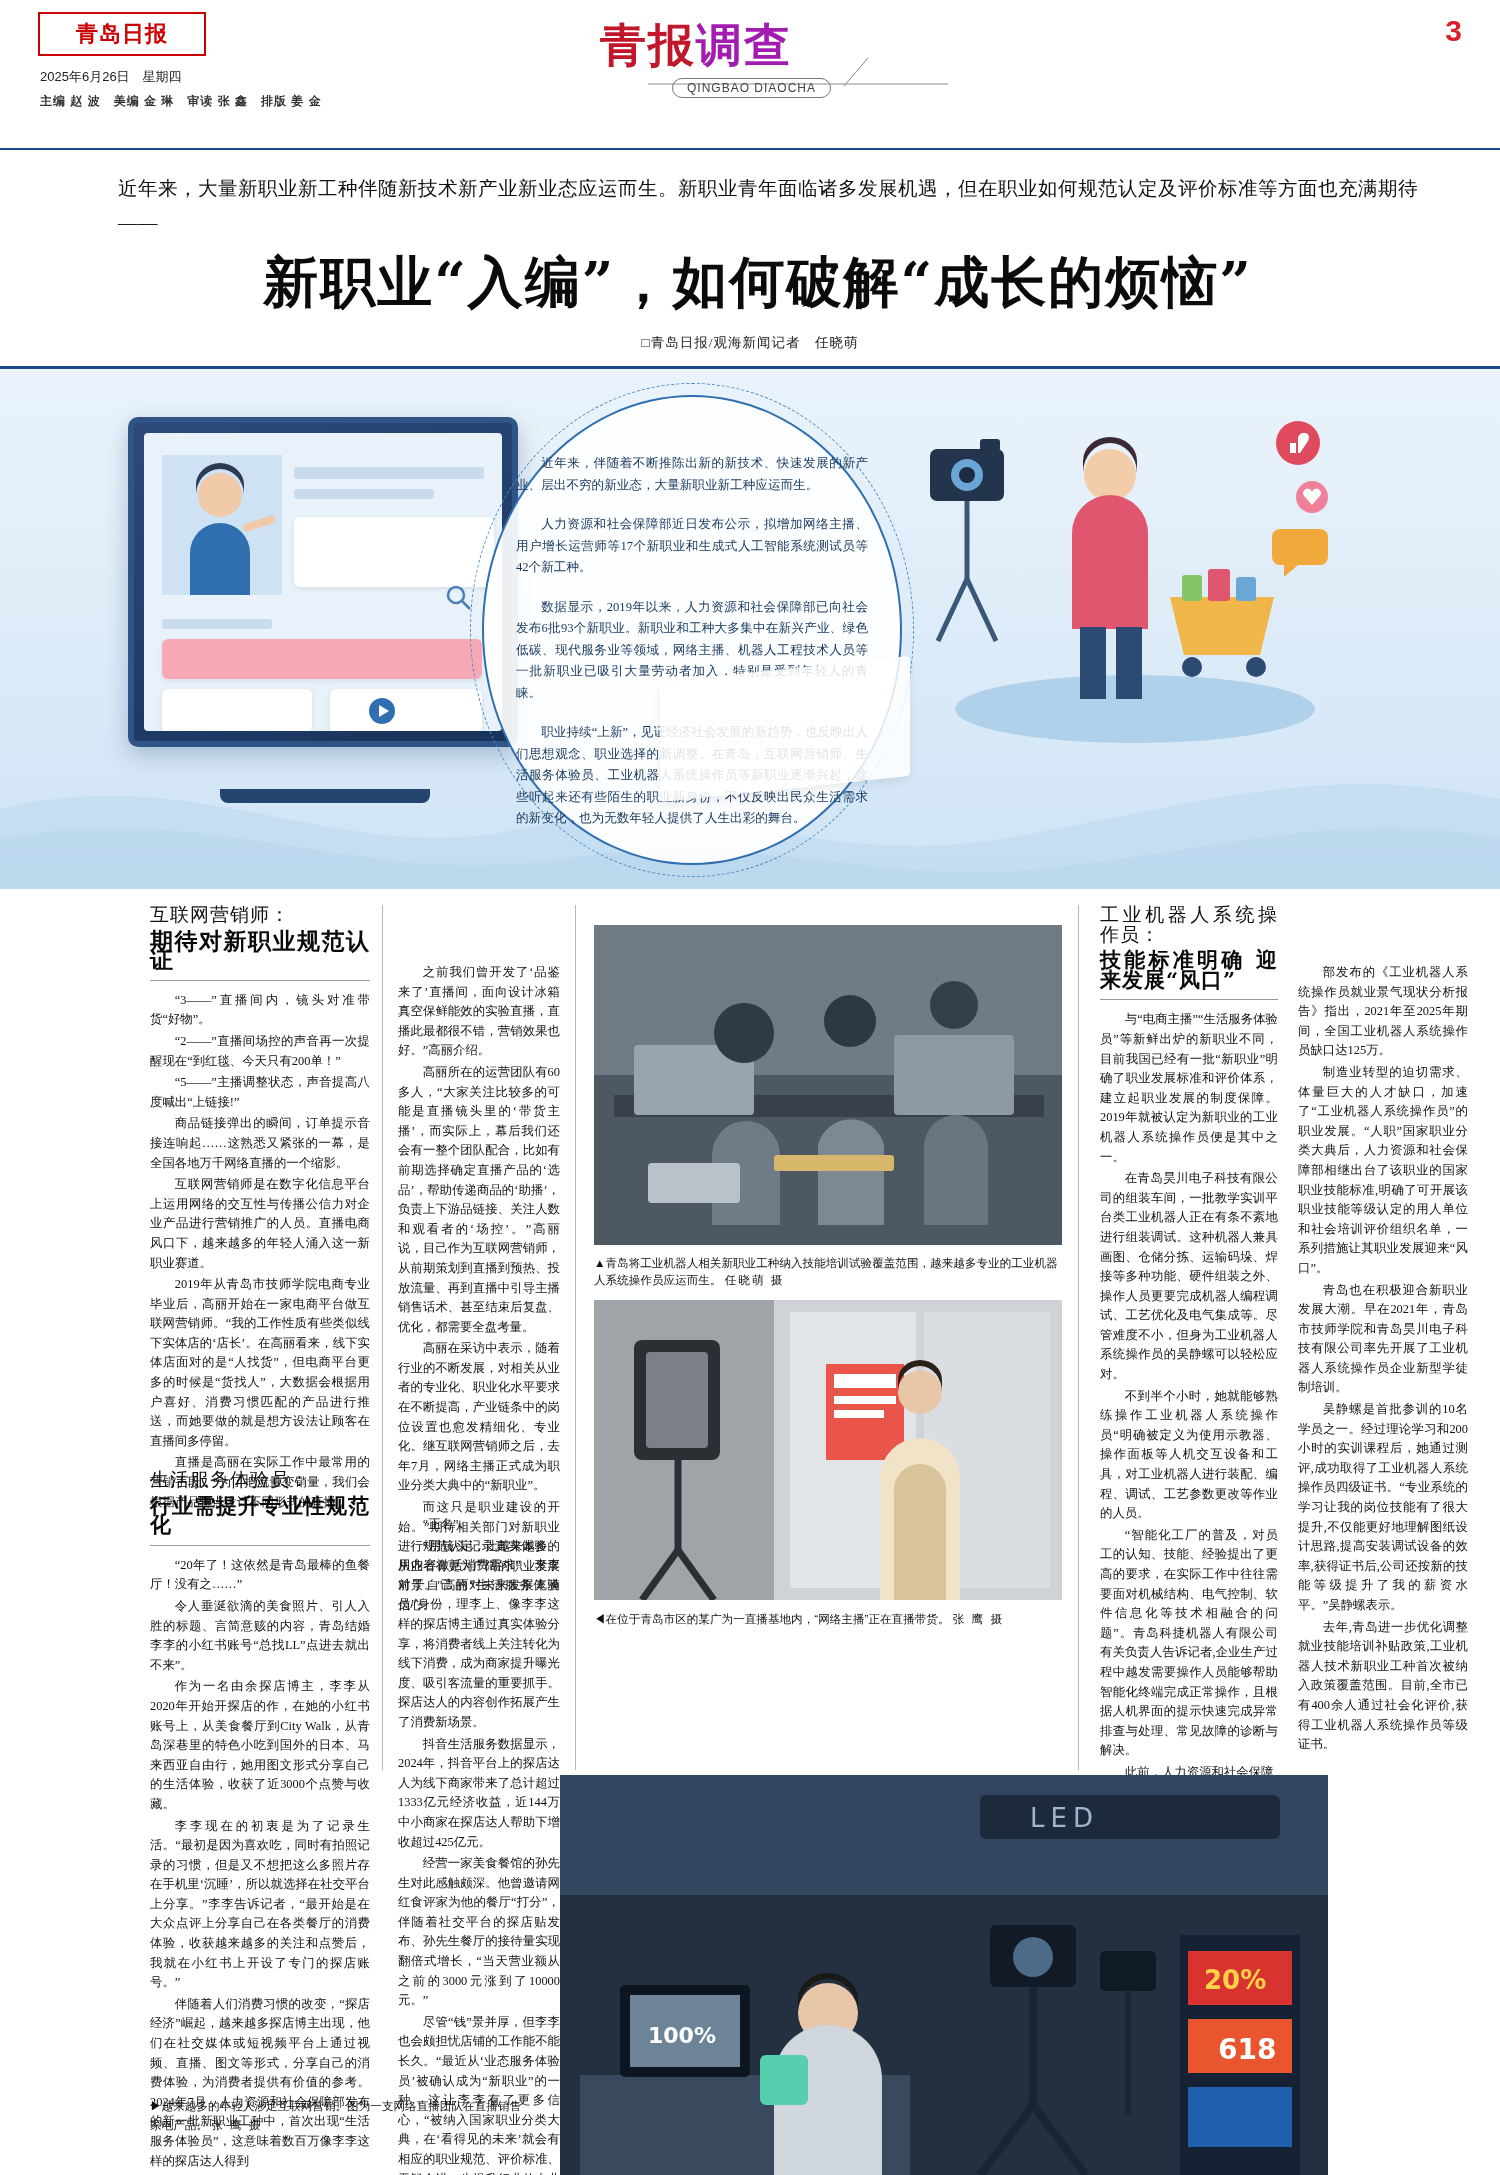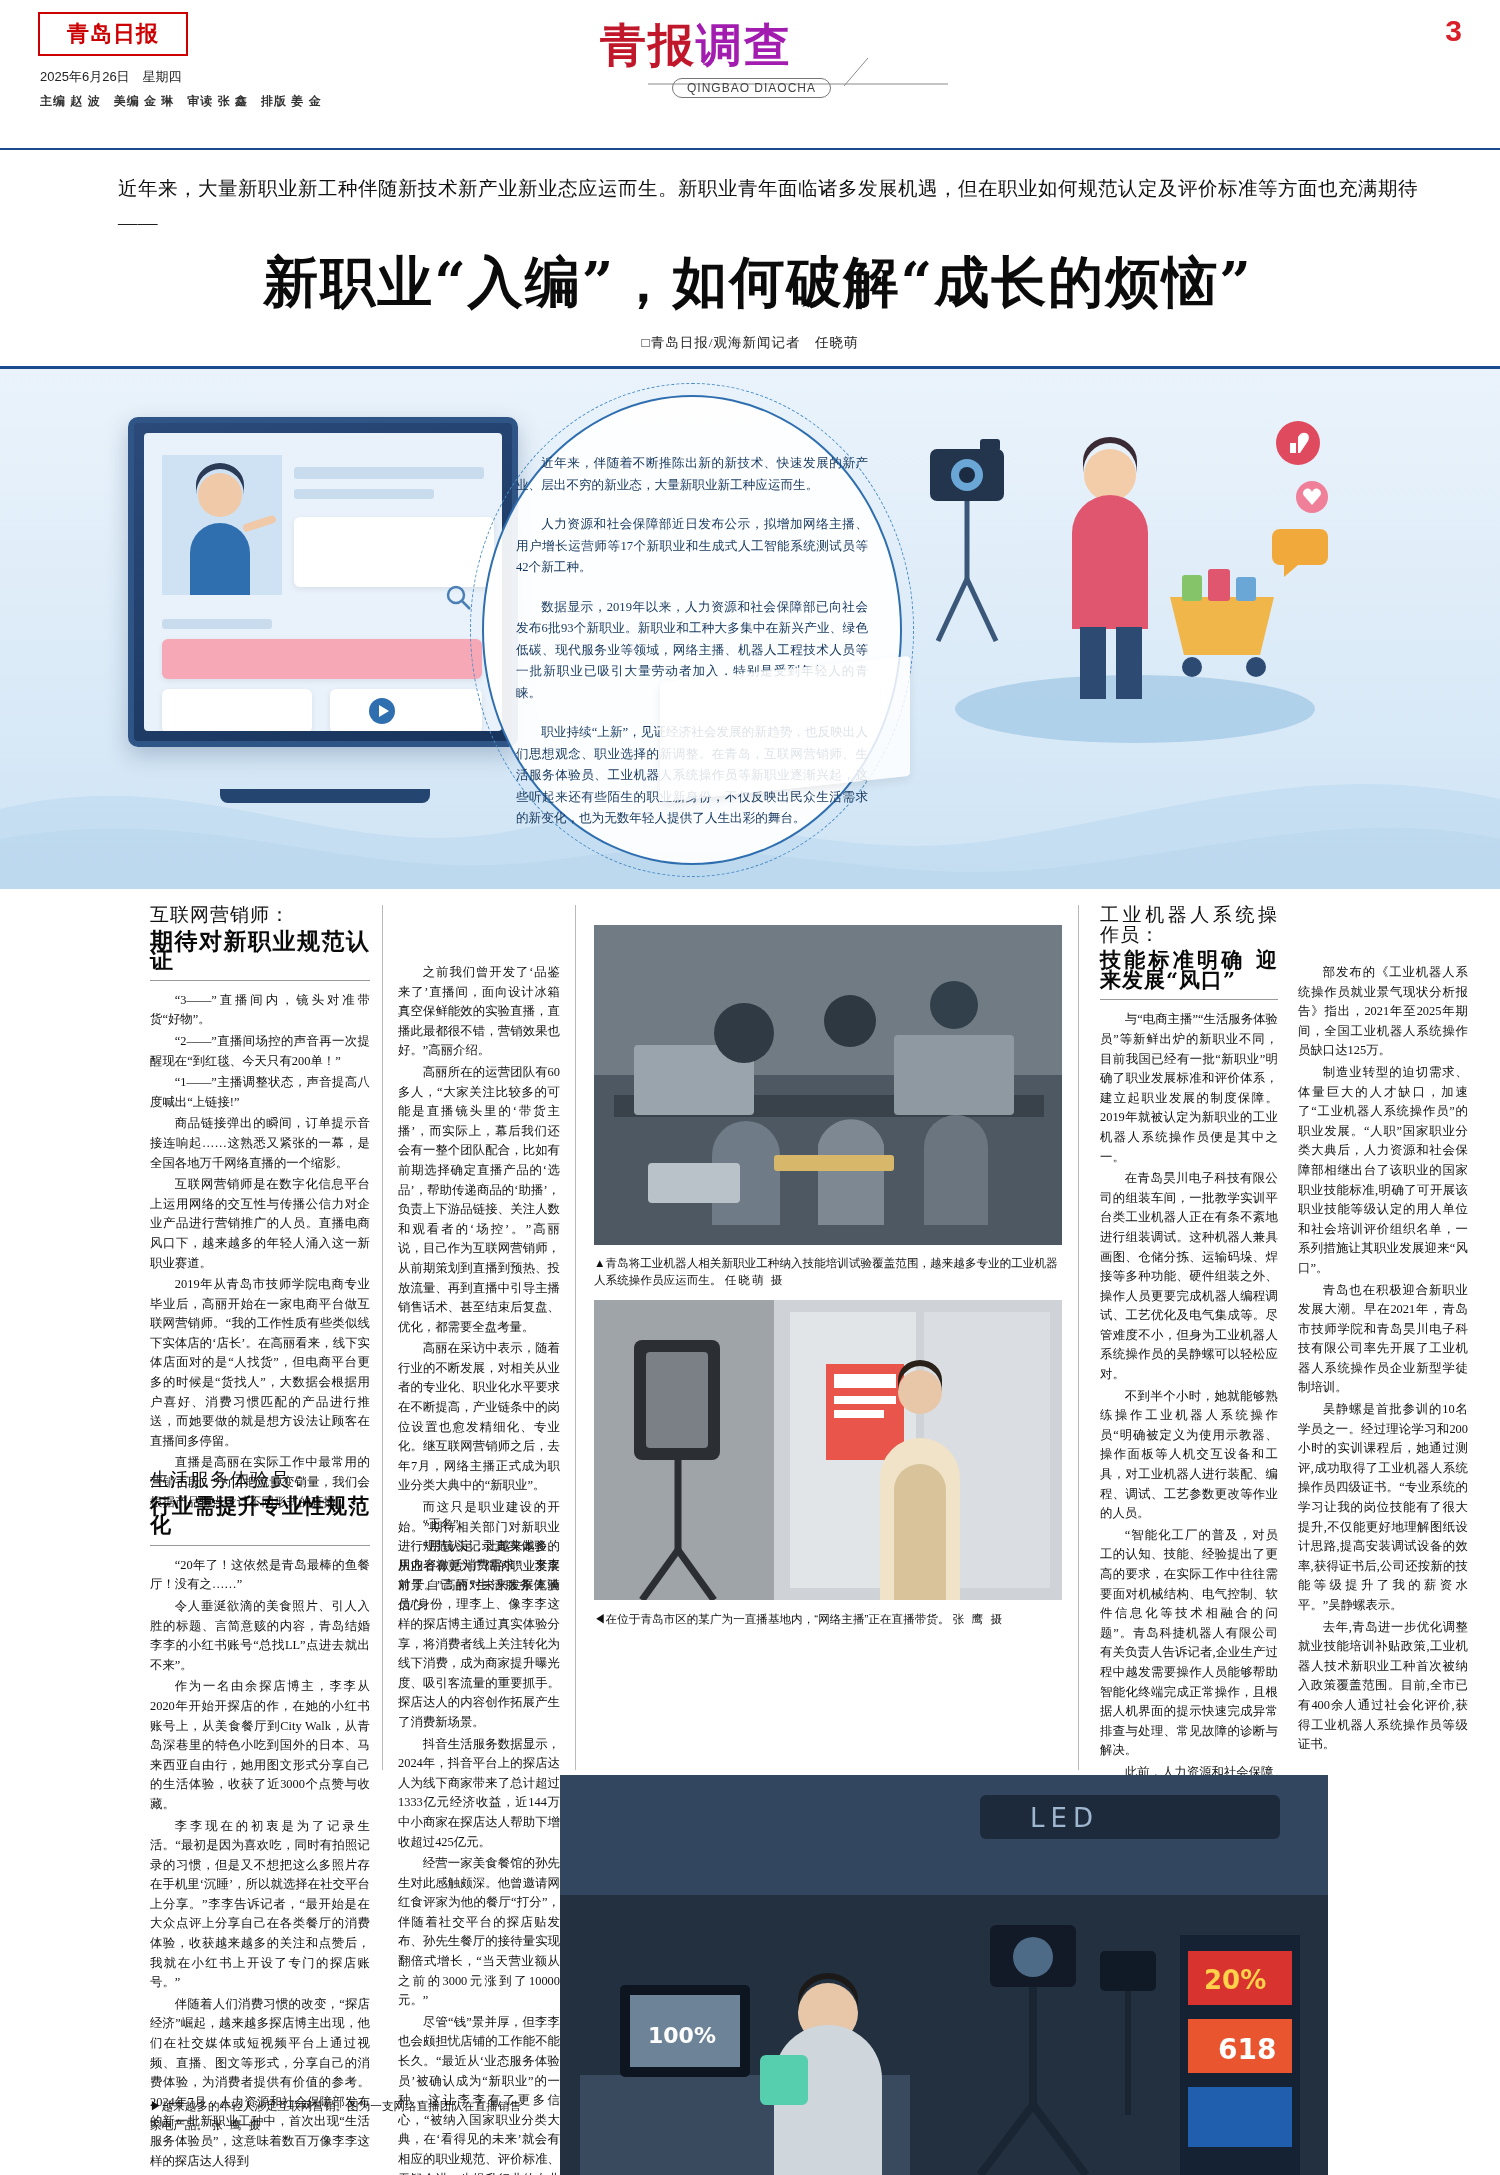--- a/index.html
+++ b/index.html
@@ -10,21 +10,21 @@
     font-family:"Liberation Serif", serif;
     color:#111;
     position:relative;
     overflow:hidden;
   }
   .page { position:relative; width:1500px; height:2175px; }
 
   
   .masthead { position:absolute; left:0; top:0; width:1500px; height:148px; }
   .logo-box {
-    position:absolute; left:38px; top:12px; width:150px; height:44px;
+    position:absolute; left:38px; top:12px; width:168px; height:44px;
     border:2px solid #c00; background:#fff;
     display:flex; align-items:center; justify-content:center;
   }
   .logo-box span {
     font-family:"DejaVu Serif", serif;
     font-weight:bold; font-size:22px; color:#c00; letter-spacing:1px;
   }
   .mast-date {
     position:absolute; left:40px; top:68px;
     font-size:13px; color:#222; font-family:"Liberation Sans", sans-serif;
@@ -262,21 +262,21 @@
   <div class="vline" style="left:382px; top:905px; height:865px;"></div>
   <div class="vline" style="left:575px; top:905px; height:865px;"></div>
   <div class="vline" style="left:1078px; top:905px; height:865px;"></div>
 
   <div class="col" style="left:150px; top:905px; width:220px;">
     <div class="sec-label">互联网营销师：</div>
     <div class="sec-title">期待对新职业规范认证</div>
     <div class="thin-rule"></div>
     <p>“3——”直播间内，镜头对准带货“好物”。</p>
     <p>“2——”直播间场控的声音再一次提醒现在“到红毯、今天只有200单！”</p>
-    <p>“1——”主播调整状态，声音提高八度喊出“上链接!”</p>
+    <p>“5——”主播调整状态，声音提高八度喊出“上链接!”</p>
     <p>商品链接弹出的瞬间，订单提示音接连响起……这熟悉又紧张的一幕，是全国各地万千网络直播的一个缩影。</p>
     <p>互联网营销师是在数字化信息平台上运用网络的交互性与传播公信力对企业产品进行营销推广的人员。直播电商风口下，越来越多的年轻人涌入这一新职业赛道。</p>
     <p>2019年从青岛市技师学院电商专业毕业后，高丽开始在一家电商平台做互联网营销师。“我的工作性质有些类似线下实体店的‘店长’。在高丽看来，线下实体店面对的是“人找货”，但电商平台更多的时候是“货找人”，大数据会根据用户喜好、消费习惯匹配的产品进行推送，而她要做的就是想方设法让顾客在直播间多停留。</p>
     <p>直播是高丽在实际工作中最常用的营销手段，“为了把流量变销量，我们会根据产品特点设计不同形式的直播，</p>
   </div>
 
   <div class="col" style="left:398px; top:963px; width:162px;">
     <p>之前我们曾开发了‘品鉴来了’直播间，面向设计冰箱真空保鲜能效的实验直播，直播此最都很不错，营销效果也好。”高丽介绍。</p>
     <p>高丽所在的运营团队有60多人，“大家关注比较多的可能是直播镜头里的‘带货主播’，而实际上，幕后我们还会有一整个团队配合，比如有前期选择确定直播产品的‘选品’，帮助传递商品的‘助播’，负责上下游品链接、关注人数和观看者的‘场控’。”高丽说，目己作为互联网营销师，从前期策划到直播到预热、投放流量、再到直播中引导主播销售话术、甚至结束后复盘、优化，都需要全盘考量。</p>
     <p>高丽在采访中表示，随着行业的不断发展，对相关从业者的专业化、职业化水平要求在不断提高，产业链条中的岗位设置也愈发精细化、专业化。继互联网营销师之后，去年7月，网络主播正式成为职业分类大典中的“新职业”。</p>

